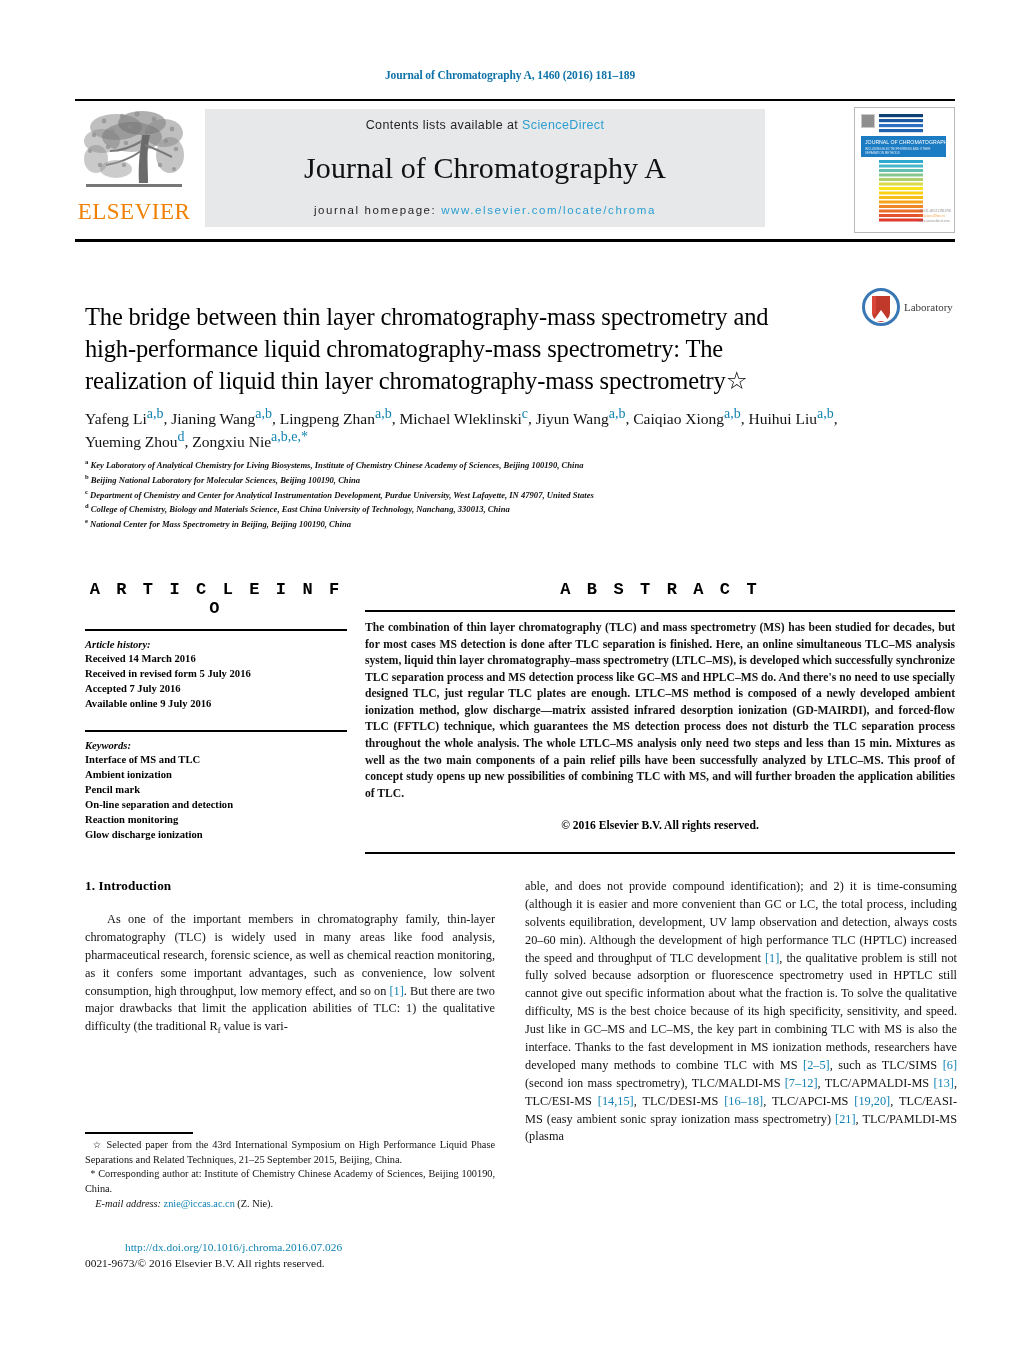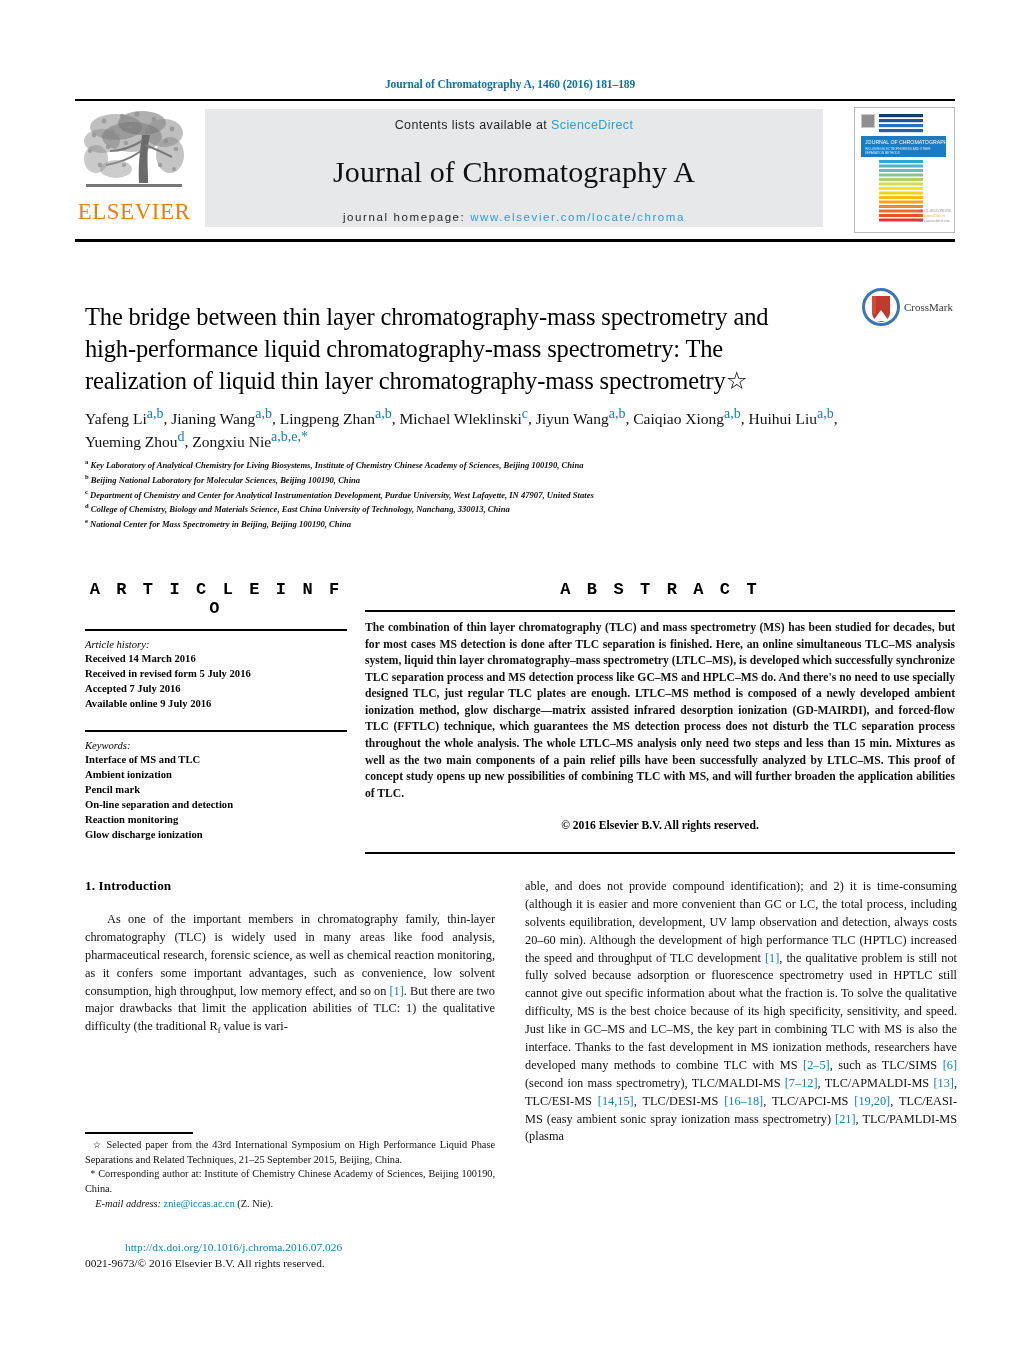--- a/index.html
+++ b/index.html
@@ -16,21 +16,21 @@
     width: 1020px;
     height: 1351px;
     margin: 0 auto;
     background: #ffffff;
     overflow: hidden;
   }
 
   
   .running-head {
     position: absolute;
-    left: 0; top: 78px;
+    left: 0; top: 69px;
     width: 1020px;
     text-align: center;
     font-size: 11.5px;
     font-weight: bold;
     color: #0f72a8;
     letter-spacing: -0.1px;
   }
 
   
   .masthead {
@@ -63,28 +63,28 @@
     font-family: "Liberation Serif", serif;
     font-size: 23px;
     letter-spacing: 0.5px;
     color: #f08100;
     line-height: 1;
     margin-top: 1px;
   }
   .contents-band {
     position: absolute;
     left: 130px; top: 8px;
-    width: 618px;
+    width: 560px;
     height: 118px;
     background: #e7e8ea;
     display: flex;
     flex-direction: column;
     align-items: center;
     justify-content: space-between;
-    padding: 9px 0 4px 0;
+    padding: 9px 0 11px 0;
     box-sizing: border-box;
   }
   .contents-line {
     font-family: "Liberation Sans", sans-serif;
     font-size: 12.5px;
     color: #231f20;
     letter-spacing: 0.4px;
   }
   .contents-line .sd {
     color: #2a9fd0;
@@ -203,21 +203,21 @@
   }
   .thin-rule {
     width: 100%;
     height: 2px;
     background: #000;
     margin: 11px 0 8px 0;
   }
   .meta-head {
     font-size: 10.6px;
     font-style: italic;
-    font-weight: normal;
+    font-weight: bold;
     margin-bottom: 1px;
   }
   .meta-line {
     font-size: 10.6px;
     font-weight: bold;
     line-height: 1.42;
     font-family: Liberation Serif, serif;
   }
   .kw-rule {
     width: 100%;
@@ -418,21 +418,21 @@
 
   <h1 class="title"><span>The bridge between thin layer chromatography-mass spectrometry and high-performance liquid chromatography-mass spectrometry: The realization of liquid thin layer chromatography-mass spectrometry</span><span>☆</span></h1>
 
   <div class="crossmark">
     <svg width="38" height="38" viewBox="0 0 38 38">
       <circle cx="19" cy="19" r="17.5" fill="#ffffff" stroke="#3a78b5" stroke-width="3"></circle>
       <path d="M10 8 h18 v17 a9 9 0 0 1 -9 9 a9 9 0 0 1 -9 -9 Z" fill="#c0392b"></path>
       <path d="M19 22 l8 11 h-16 Z" fill="#ffffff"></path>
       <rect x="10" y="8" width="4" height="18" fill="#e74c3c" opacity="0.65"></rect>
     </svg>
-    <span class="crossmark-text">CrossMark</span>
+    <span class="crossmark-text">Laboratory</span>
   </div>
 
   <div class="authors">
     Yafeng Li<sup>a,b</sup>, Jianing Wang<sup>a,b</sup>, Lingpeng Zhan<sup>a,b</sup>, Michael Wleklinski<sup>c</sup>, Jiyun Wang<sup>a,b</sup>,
     Caiqiao Xiong<sup>a,b</sup>, Huihui Liu<sup>a,b</sup>, Yueming Zhou<sup>d</sup>, Zongxiu Nie<sup>a,b,e,<span>*</span></sup>
   </div>
 
   <div class="affiliations">
     <div class="aff"><sup>a</sup> <span>Key Laboratory of Analytical Chemistry for Living Biosystems, Institute of Chemistry Chinese Academy of Sciences, Beijing 100190, China</span></div>
     <div class="aff"><sup>b</sup> <span>Beijing National Laboratory for Molecular Sciences, Beijing 100190, China</span></div>

